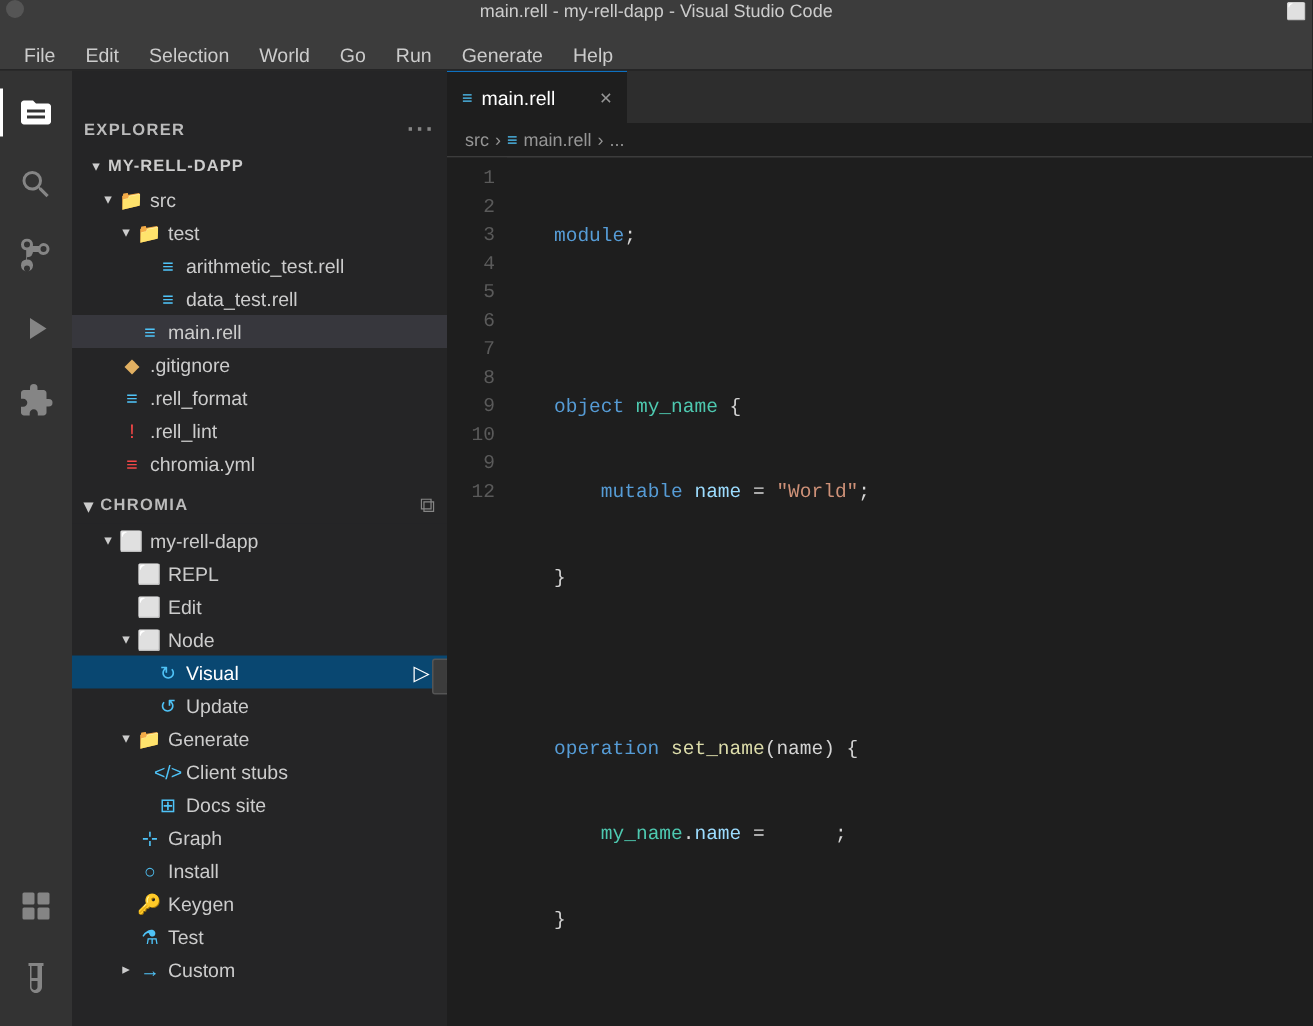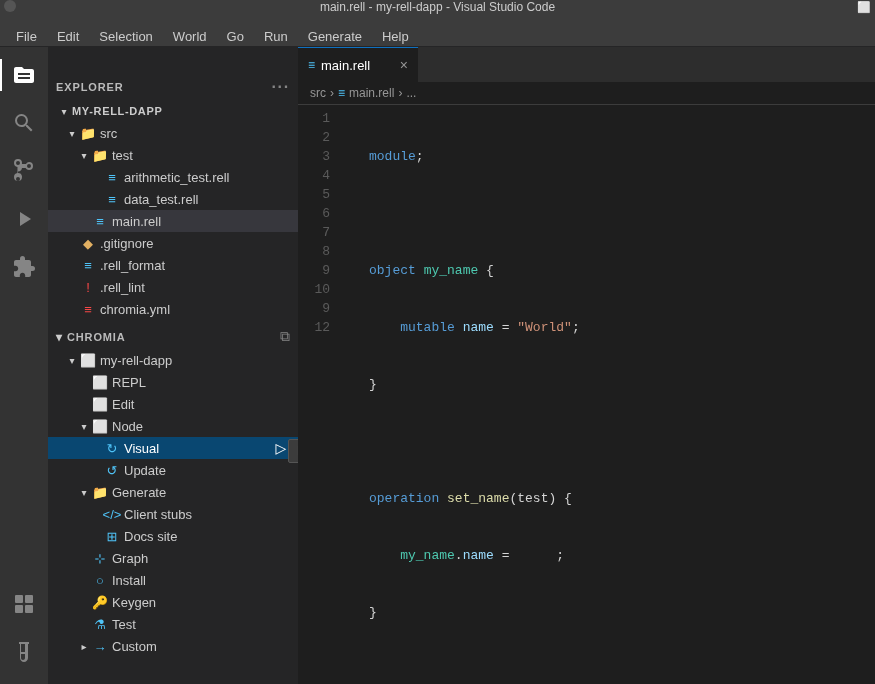--- a/index.html
+++ b/index.html
@@ -629,21 +629,21 @@
         <div>9</div>
         <div>12</div>
       </div>
       <div class="code-content">
         <span class="code-line"><span class="kw-blue">module</span><span class="kw-white">;</span></span>
         <span class="code-line"> </span>
         <span class="code-line"><span class="kw-blue">object</span><span class="kw-white"> </span><span class="kw-green">my_name</span><span class="kw-white"> {</span></span>
         <span class="code-line"><span class="kw-white">    </span><span class="kw-blue">mutable</span><span class="kw-white"> </span><span class="kw-var">name</span><span class="kw-white"> = </span><span class="kw-string">"World"</span><span class="kw-white">;</span></span>
         <span class="code-line"><span class="kw-white">}</span></span>
         <span class="code-line"> </span>
-        <span class="code-line"><span class="kw-blue">operation</span><span class="kw-white"> </span><span class="kw-yellow">set_name</span><span class="kw-white">(test) {</span></span>
+        <span class="code-line"><span class="kw-blue">operation</span><span class="kw-white"> </span><span class="kw-yellow">set_name</span><span class="kw-white">(name) {</span></span>
         <span class="code-line"><span class="kw-white">    </span><span class="kw-green">my_name</span><span class="kw-white">.</span><span class="kw-prop">name</span><span class="kw-white"> =      ;</span></span>
         <span class="code-line"><span class="kw-white">}</span></span>
         <span class="code-line"> </span>
         
         
       </div>
     </div>
 
   </div>
 

